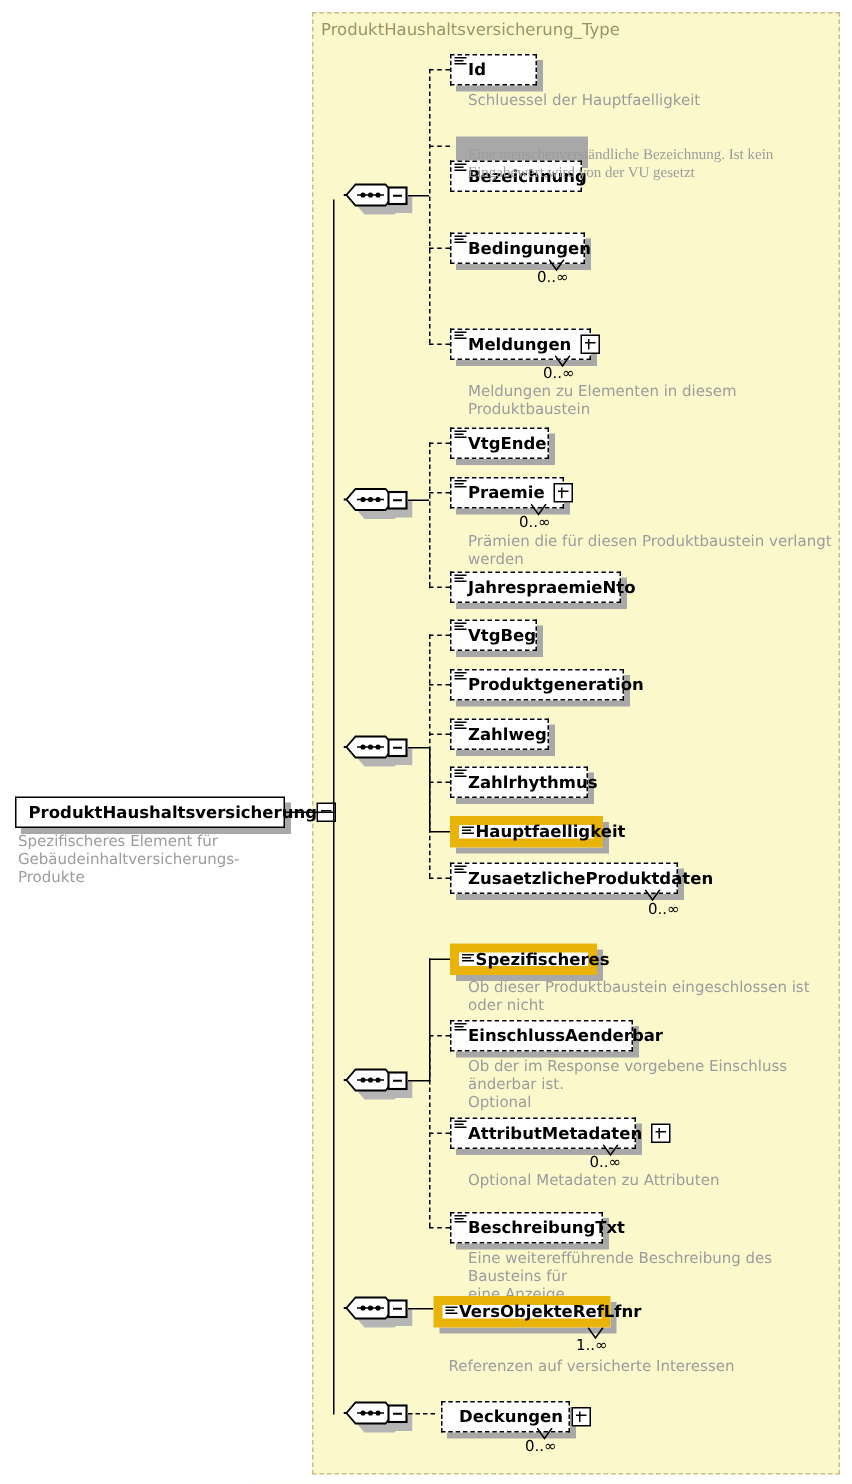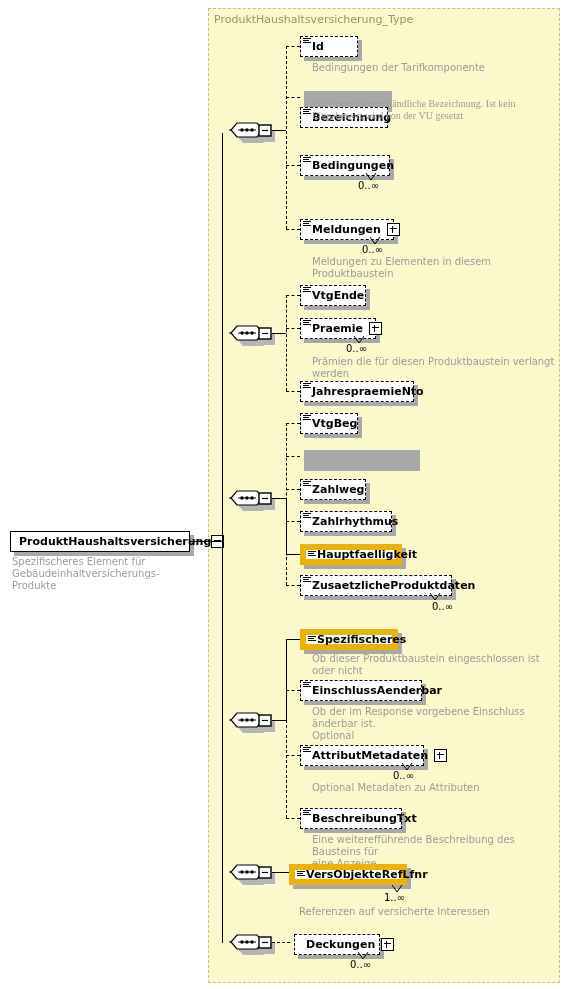--- a/index.html
+++ b/index.html
@@ -211,21 +211,21 @@
   <div class="line-dash-h" style="left:286px; top:46px; width:14px;"></div>
   <div class="elem-shadow" style="left:304px; top:40px; width:58px; height:21px;"></div>
   <div class="elem optional" style="left:300px; top:36px; width:58px;">
     <span class="seq-glyph">
         <i></i>
         <i></i>
         <i></i>
       </span>
     <span class="elem-label">Id</span>
   </div>
-  <div class="desc" style="left:312px; top:62px; width:250px;">Bedingungen der Tarifkomponente</div>
+  <div class="desc" style="left:312px; top:62px; width:250px;">Schluessel der Hauptfaelligkeit</div>
 
   <div class="line-dash-h" style="left:286px; top:97px; width:14px;"></div>
   <div class="elem-shadow" style="left:304px; top:91px; width:88px; height:21px;"></div>
   <div class="elem optional" style="left:300px; top:87px; width:88px;margin-top:20px;">
     <span class="seq-glyph">
         <i></i>
         <i></i>
         <i></i>
       </span>
     <span class="elem-label">Bezeichnung</span>
@@ -351,20 +351,28 @@
     <span class="seq-glyph">
         <i></i>
         <i></i>
         <i></i>
       </span>
     <span class="elem-label">VtgBeg</span>
   </div>
 
   <div class="line-dash-h" style="left:286px; top:456px; width:14px;"></div>
   <div class="elem-shadow" style="left:304px; top:450px; width:116px; height:21px;"></div>
+  <div class="elem optional" style="left:300px; top:446px; width:116px;">
+    <span class="seq-glyph">
+        <i></i>
+        <i></i>
+        <i></i>
+      </span>
+    <span class="elem-label">Produktgeneration</span>
+  </div>
 
   <div class="line-dash-h" style="left:286px; top:489px; width:14px;"></div>
   <div class="elem-shadow" style="left:304px; top:483px; width:66px; height:21px;"></div>
   <div class="elem optional" style="left:300px; top:479px; width:66px;">
     <span class="seq-glyph">
         <i></i>
         <i></i>
         <i></i>
       </span>
     <span class="elem-label">Zahlweg</span>

